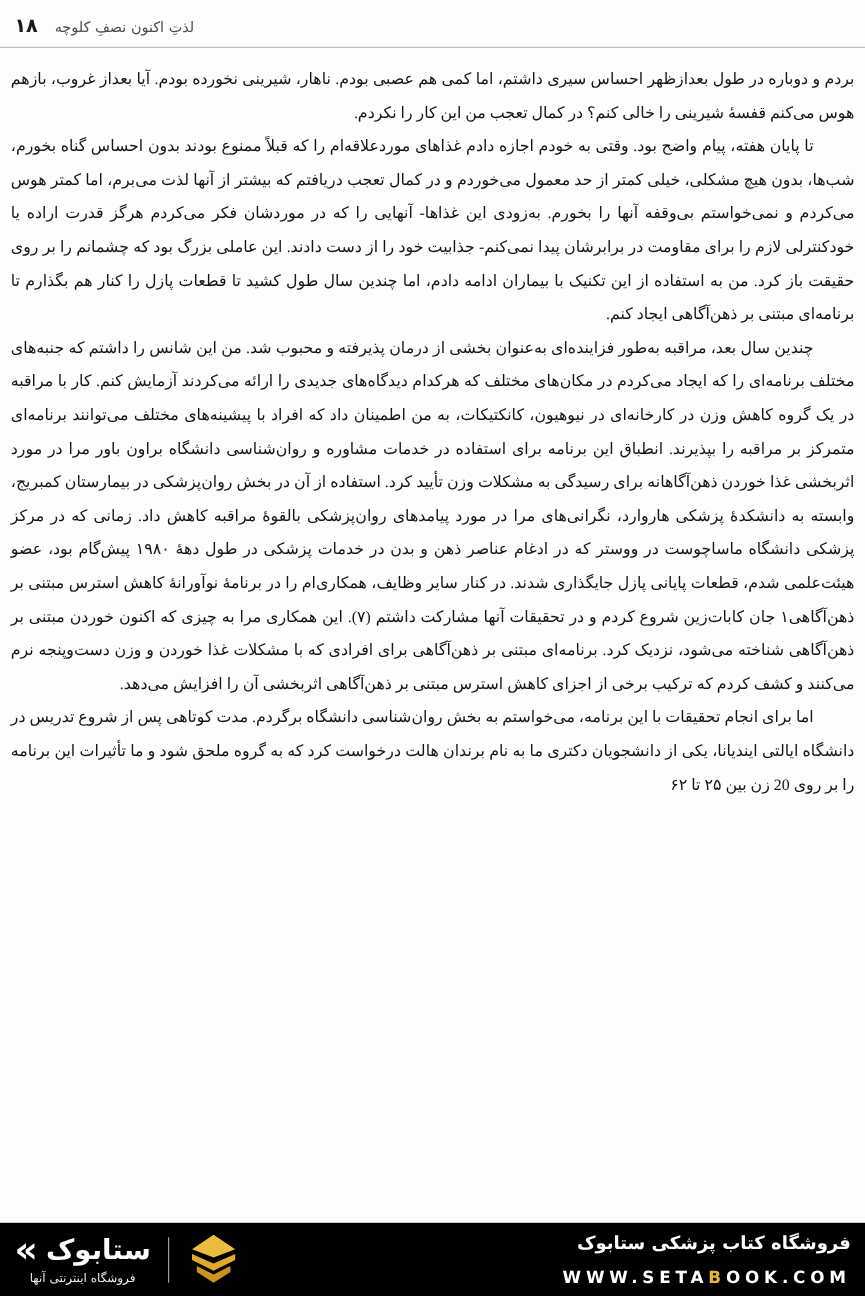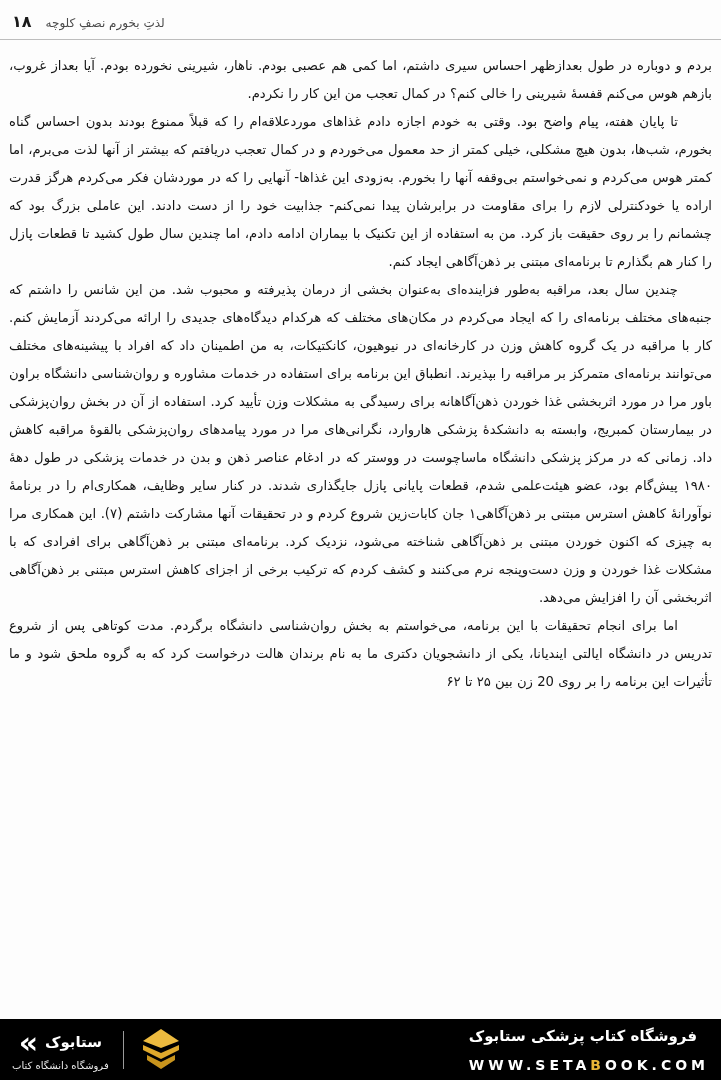--- a/index.html
+++ b/index.html
@@ -29,70 +29,71 @@
     padding: 12px 9px 0 9px;
     height: 967px;
     overflow: hidden;
   }
   .content p {
     margin: 0;
     font-size: 13.2px;
     line-height: 28px;
     text-align: justify;
     color: #141414;
+    font-family: Liberation Serif, serif;
   }
   .content p.indent { text-indent: 34px; }
   .footer {
     position: absolute; left: 0; bottom: 0;
     width: 100%; height: 61px;
     background: #000000;
     display: flex;
     align-items: center;
     justify-content: space-between;
     padding: 0 12px;
     box-sizing: border-box;
     direction: ltr;
   }
   .footer-left { display: flex; align-items: center; gap: 14px; }
   .wordmark-block { display: flex; flex-direction: column; align-items: center; }
   .wordmark-line { display: flex; align-items: center; gap: 7px; direction: ltr; }
   .chevrons { color: #ffffff; font-size: 30px; font-weight: bold; line-height: 0.9; }
-  .wordmark { color: #ffffff; font-size: 15px; font-weight: bold; line-height: 1; text-align: right; }
+  .wordmark { color: #ffffff; font-size: 23px; font-weight: bold; line-height: 1; text-align: right; }
   .tagline { color: #e9e9e9; font-size: 10px; margin-top: 4px; direction: rtl; letter-spacing: 1px; }
   .v-divider { width: 1px; height: 38px; background: #9a9a9a; }
-  .footer-right { text-align: left; }
+  .footer-right { text-align: right; }
   .store-title { color: #ffffff; font-size: 15px; font-weight: bold; direction: rtl; margin-bottom: 5px; }
   .website { color: #ffffff; font-size: 14px; font-weight: bold; letter-spacing: 4px; white-space: nowrap; margin-top: 12px; }
   .website .gold { color: #E8B537; }
 </style>
 </head>
 <body>
 
 <div class="page">
 
   <header class="header">
     <span class="page-number">۱۸</span>
-    <span class="chapter-title">لذتِ بخورم نصفِ کلوچه</span>
+    <span class="chapter-title">لذتِ اکنون نصفِ کلوچه</span>
   </header>
 
   <main class="content">
     <p>بردم و دوباره در طول بعدازظهر احساس سیری داشتم، اما کمی هم عصبی بودم. ناهار، شیرینی نخورده بودم. آیا بعداز غروب، بازهم هوس می‌کنم قفسهٔ شیرینی را خالی کنم؟ در کمال تعجب من این کار را نکردم.</p>
     <p class="indent">تا پایان هفته، پیام واضح بود. وقتی به خودم اجازه دادم غذاهای موردعلاقه‌ام را که قبلاً ممنوع بودند بدون احساس گناه بخورم، شب‌ها، بدون هیچ مشکلی، خیلی کمتر از حد معمول می‌خوردم و در کمال تعجب دریافتم که بیشتر از آنها لذت می‌برم، اما کمتر هوس می‌کردم و نمی‌خواستم بی‌وقفه آنها را بخورم. به‌زودی این غذاها- آنهایی را که در موردشان فکر می‌کردم هرگز قدرت اراده یا خودکنترلی لازم را برای مقاومت در برابرشان پیدا نمی‌کنم- جذابیت خود را از دست دادند. این عاملی بزرگ بود که چشمانم را بر روی حقیقت باز کرد. من به استفاده از این تکنیک با بیماران ادامه دادم، اما چندین سال طول کشید تا قطعات پازل را کنار هم بگذارم تا برنامه‌ای مبتنی بر ذهن‌آگاهی ایجاد کنم.</p>
     <p class="indent">چندین سال بعد، مراقبه به‌طور فزاینده‌ای به‌عنوان بخشی از درمان پذیرفته و محبوب شد. من این شانس را داشتم که جنبه‌های مختلف برنامه‌ای را که ایجاد می‌کردم در مکان‌های مختلف که هرکدام دیدگاه‌های جدیدی را ارائه می‌کردند آزمایش کنم. کار با مراقبه در یک گروه کاهش وزن در کارخانه‌ای در نیوهیون، کانکتیکات، به من اطمینان داد که افراد با پیشینه‌های مختلف می‌توانند برنامه‌ای متمرکز بر مراقبه را بپذیرند. انطباق این برنامه برای استفاده در خدمات مشاوره و روان‌شناسی دانشگاه براون باور مرا در مورد اثربخشی غذا خوردن ذهن‌آگاهانه برای رسیدگی به مشکلات وزن تأیید کرد. استفاده از آن در بخش روان‌پزشکی در بیمارستان کمبریج، وابسته به دانشکدهٔ پزشکی هاروارد، نگرانی‌های مرا در مورد پیامدهای روان‌پزشکی بالقوهٔ مراقبه کاهش داد. زمانی که در مرکز پزشکی دانشگاه ماساچوست در ووستر که در ادغام عناصر ذهن و بدن در خدمات پزشکی در طول دههٔ ۱۹۸۰ پیش‌گام بود، عضو هیئت‌علمی شدم، قطعات پایانی پازل جایگذاری شدند. در کنار سایر وظایف، همکاری‌ام را در برنامهٔ نوآورانهٔ کاهش استرس مبتنی بر ذهن‌آگاهی۱ جان کابات‌زین شروع کردم و در تحقیقات آنها مشارکت داشتم (۷). این همکاری مرا به چیزی که اکنون خوردن مبتنی بر ذهن‌آگاهی شناخته می‌شود، نزدیک کرد. برنامه‌ای مبتنی بر ذهن‌آگاهی برای افرادی که با مشکلات غذا خوردن و وزن دست‌وپنجه نرم می‌کنند و کشف کردم که ترکیب برخی از اجزای کاهش استرس مبتنی بر ذهن‌آگاهی اثربخشی آن را افزایش می‌دهد.</p>
     <p class="indent">اما برای انجام تحقیقات با این برنامه، می‌خواستم به بخش روان‌شناسی دانشگاه برگردم. مدت کوتاهی پس از شروع تدریس در دانشگاه ایالتی ایندیانا، یکی از دانشجویان دکتری ما به نام برندان هالت درخواست کرد که به گروه ملحق شود و ما تأثیرات این برنامه را بر روی 20 زن بین ۲۵ تا ۶۲</p>
   </main>
 
   <footer class="footer">
     <div class="footer-left">
       <div class="wordmark-block">
         <div class="wordmark-line">
           <span class="chevrons">«</span>
           <span class="wordmark">ستابوک</span>
         </div>
-        <div class="tagline">فروشگاه دانشگاه کتاب</div>
+        <div class="tagline">فروشگاه اینترنتی آنها</div>
       </div>
       <div class="v-divider"></div>
       <svg class="diamond" width="46" height="44" viewBox="0 0 44 44" aria-hidden="true">
         <polygon points="22,1 40,13 22,20 4,13" fill="#EDBB3F"></polygon>
         <polygon points="4,17 22,25 40,17 40,22 22,31 4,22" fill="#DFA92C"></polygon>
         <polygon points="8,27 22,34 36,27 36,32 22,41 8,32" fill="#C8941D"></polygon>
       </svg>
     </div>
     <div class="footer-right">
       <div class="store-title">فروشگاه کتاب پزشکی ستابوک</div>

